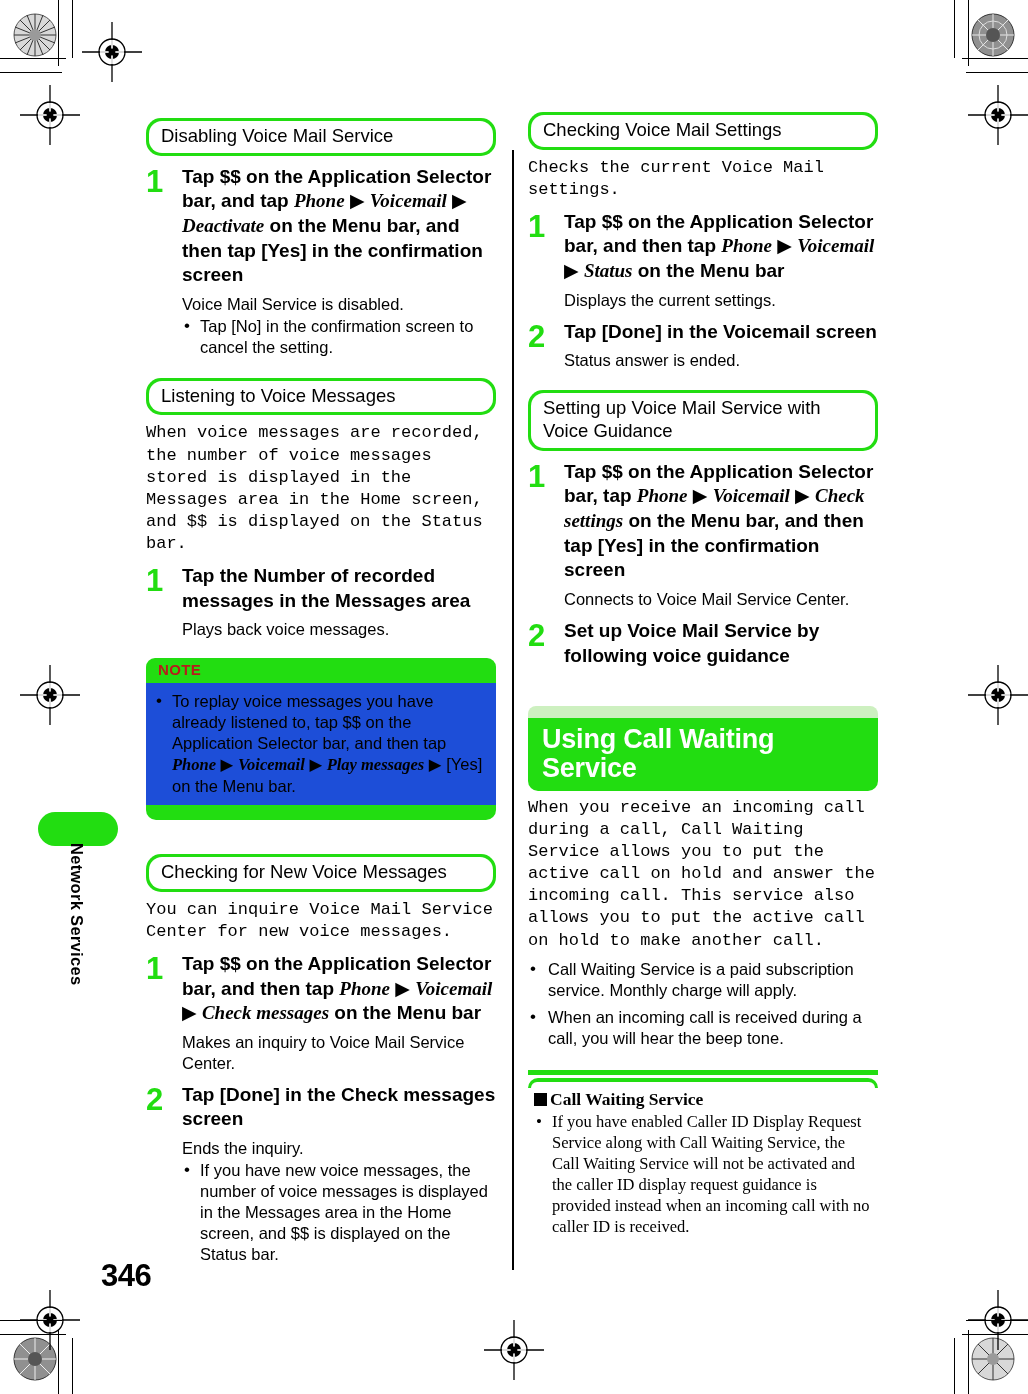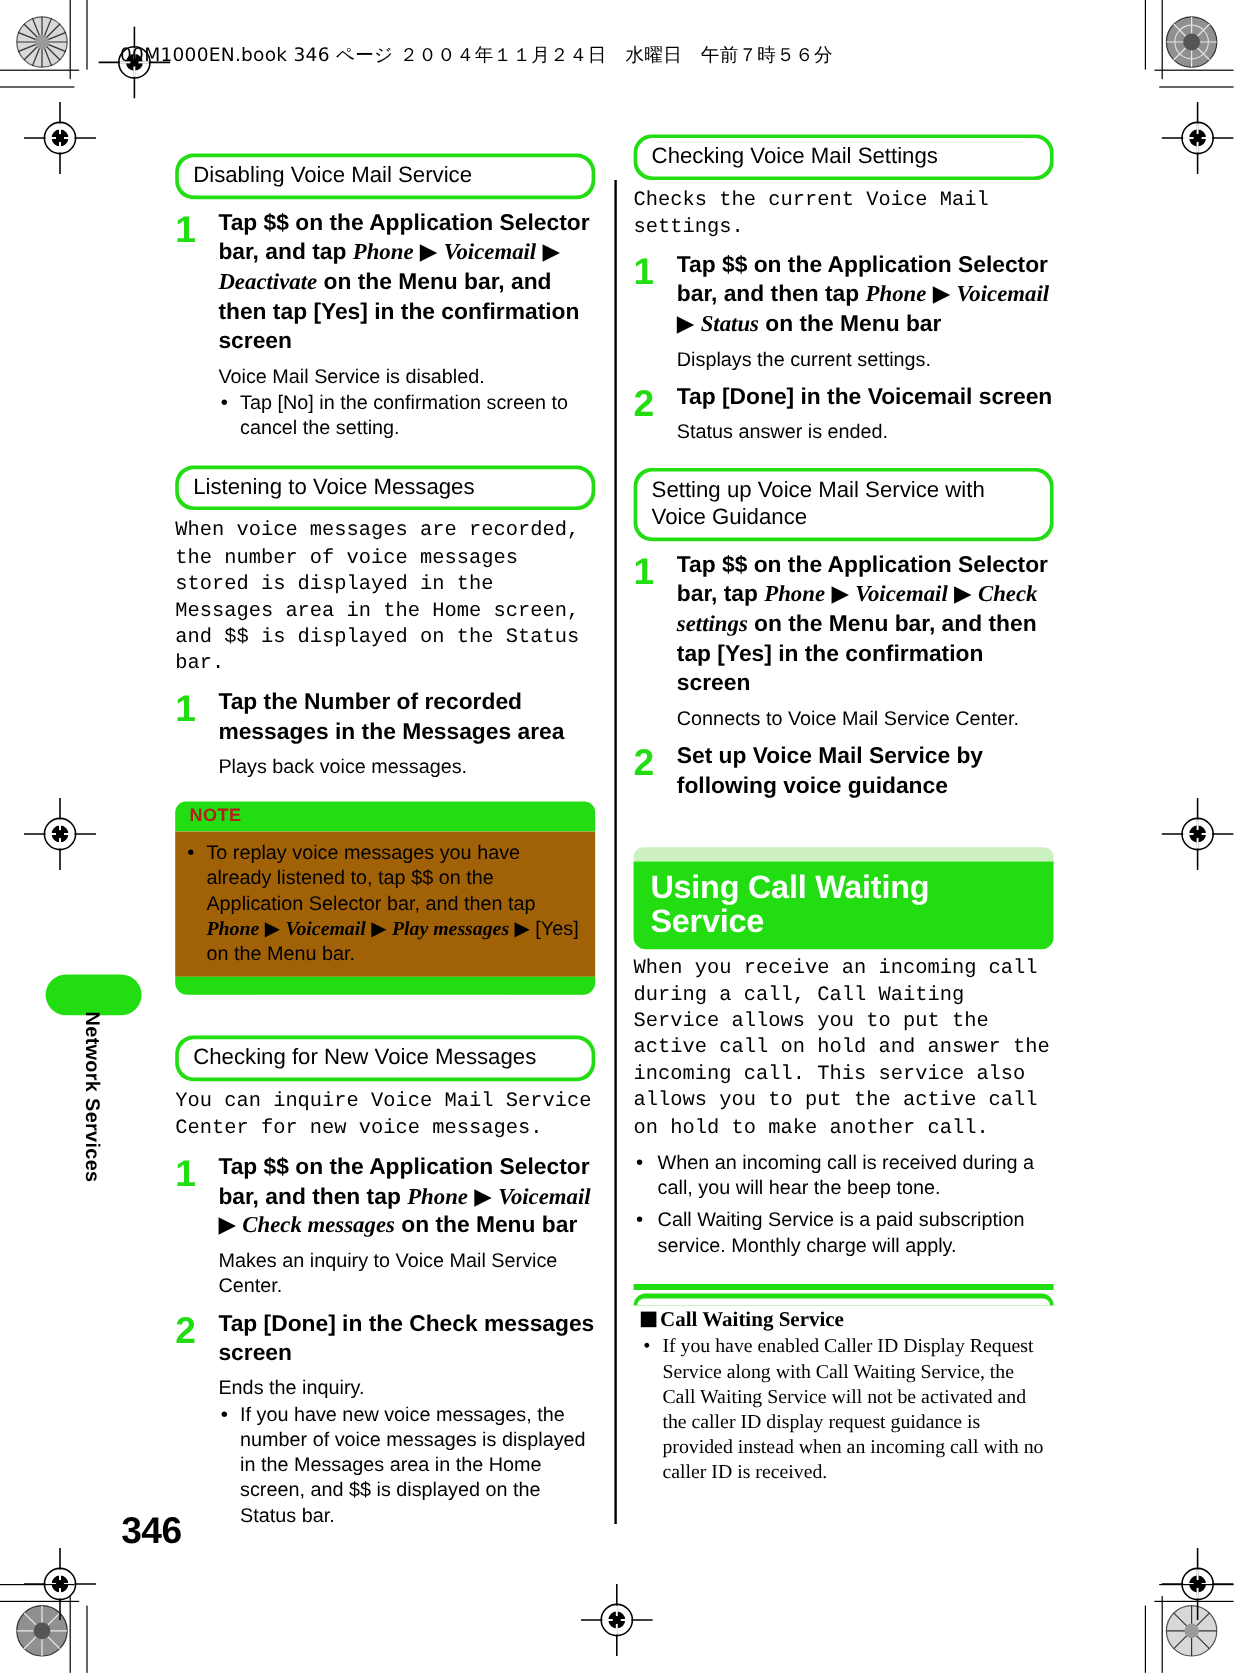--- a/index.html
+++ b/index.html
@@ -27,21 +27,21 @@
            background:#22dd11;border-radius:17px;}
   .chapter{position:absolute;left:86px;top:843px;transform-origin:left top;
            transform:rotate(90deg);font-size:16.5px;font-weight:bold;
            letter-spacing:.3px;white-space:nowrap;}
 
   .pagenum{position:absolute;left:101px;top:1258px;font-size:31px;font-weight:bold;
            font-family:"Liberation Sans",sans-serif;letter-spacing:-.5px;}
 
   
   .col{position:absolute;width:350px;}
-  .col-left{left:146px;top:128px;}
+  .col-left{left:146px;top:118px;}
   .col-right{left:528px;top:112px;}
 
   
   .sec-head{background:#22dd11;border-radius:15px;padding:3px;margin-bottom:7px;}
   .sec-head-inner{background:#ffffff;border-radius:13px;padding:4px 12px 5px 12px;
                   font-size:18.5px;line-height:1.22;color:#000;}
 
   
   .banner-wrap{margin-top:10px;}
   .banner-pre{height:12px;background:#cdf0c0;border-radius:8px 8px 0 0;}
@@ -64,21 +64,21 @@
   
   ul.bl{list-style:none;margin:1px 0 0 0;padding:0;}
   ul.bl li{position:relative;padding-left:18px;font-size:16.5px;line-height:1.27;margin-top:1px;}
   ul.bl li:before{content:"\2022";position:absolute;left:2px;top:-1px;font-size:17px;}
   ul.bl.sp li{margin-top:6px;padding-left:20px;}
 
   
   .note{margin-top:18px;}
   .note-head{background:#22dd11;border-radius:9px 9px 0 0;padding:3px 12px 4px 12px;}
   .note-head span{color:#b91c1c;font-size:15px;font-weight:bold;letter-spacing:.4px;}
-  .note-body{background:#a16207;padding:7px 10px 8px 8px;}
+  .note-body{background:#1d4ed8;padding:7px 10px 8px 8px;}
   .note-body li{font-size:15.5px;line-height:1.25;}
   .note-body li i{font-family:"Liberation Serif",serif;font-style:italic;font-weight:bold;}
   .note-foot{height:15px;background:#22dd11;border-radius:0 0 10px 10px;}
 
   
   .infobox{margin-top:22px;font-family:Liberation Serif, serif;}
   .info-rule{height:5px;background:#22dd11;margin-bottom:3px;}
   .info-top{height:10px;background:#22dd11;border-radius:10px 10px 0 0;position:relative;}
   .info-top:after{content:"";position:absolute;left:3px;right:3px;top:4px;bottom:0;
                   background:#ffffff;border-radius:8px 8px 0 0;}
@@ -271,21 +271,20 @@
     <div class="trimline" style="left:58px;top:1330px;width:1.4px;height:64px;"></div>
     <div class="trimline" style="left:0;top:1320px;width:62px;height:1.4px;"></div>
     <div class="trimline" style="left:72px;top:1338px;width:1.4px;height:56px;"></div>
 
     <div class="trimline" style="left:962px;top:1334px;width:66px;height:1.4px;"></div>
     <div class="trimline" style="left:968px;top:1330px;width:1.4px;height:64px;"></div>
     <div class="trimline" style="left:966px;top:1320px;width:62px;height:1.4px;"></div>
     <div class="trimline" style="left:954px;top:1338px;width:1.4px;height:56px;"></div>
   </div>
 
-  <div class="bookline">00M1000EN.book   346 ページ  ２００４年１１月２４日　水曜日　午前７時５６分</div>
 
   <div class="colrule"></div>
 
   <div class="sidetab"></div>
   <div class="chapter">Network Services</div>
   <div class="pagenum">346</div>
 
   <div class="col col-left">
 
     <div>
@@ -399,22 +398,22 @@
         <div class="step-num">2</div>
         <div class="step-title"><span>Set up Voice Mail Service by following voice guidance</span></div>
       </div>
     </div>
 
     <div class="banner-wrap" style="margin-top:38px;">
       <div class="banner-pre"></div>
       <div class="banner">Using Call Waiting Service</div>
       <div class="body-p" style="margin-top:6px;">When you receive an incoming call during a call, Call Waiting Service allows you to put the active call on hold and answer the incoming call. This service also allows you to put the active call on hold to make another call.</div>
       <ul class="bl sp">
+          <li>Call Waiting Service is a paid subscription service. Monthly charge will apply.</li>
           <li>When an incoming call is received during a call, you will hear the beep tone.</li>
-          <li>Call Waiting Service is a paid subscription service. Monthly charge will apply.</li>
         </ul>
     </div>
 
     <div class="infobox">
       <div class="info-rule"></div>
       <div class="info-top"></div>
       <div class="info-body">
         <div class="info-title"><span class="sq"></span><span>Call Waiting Service</span></div>
         <ul class="bl">
             <li>If you have enabled Caller ID Display Request Service along with Call Waiting Service, the Call Waiting Service will not be activated and the caller ID display request guidance is provided instead when an incoming call with no caller ID is received.</li>

